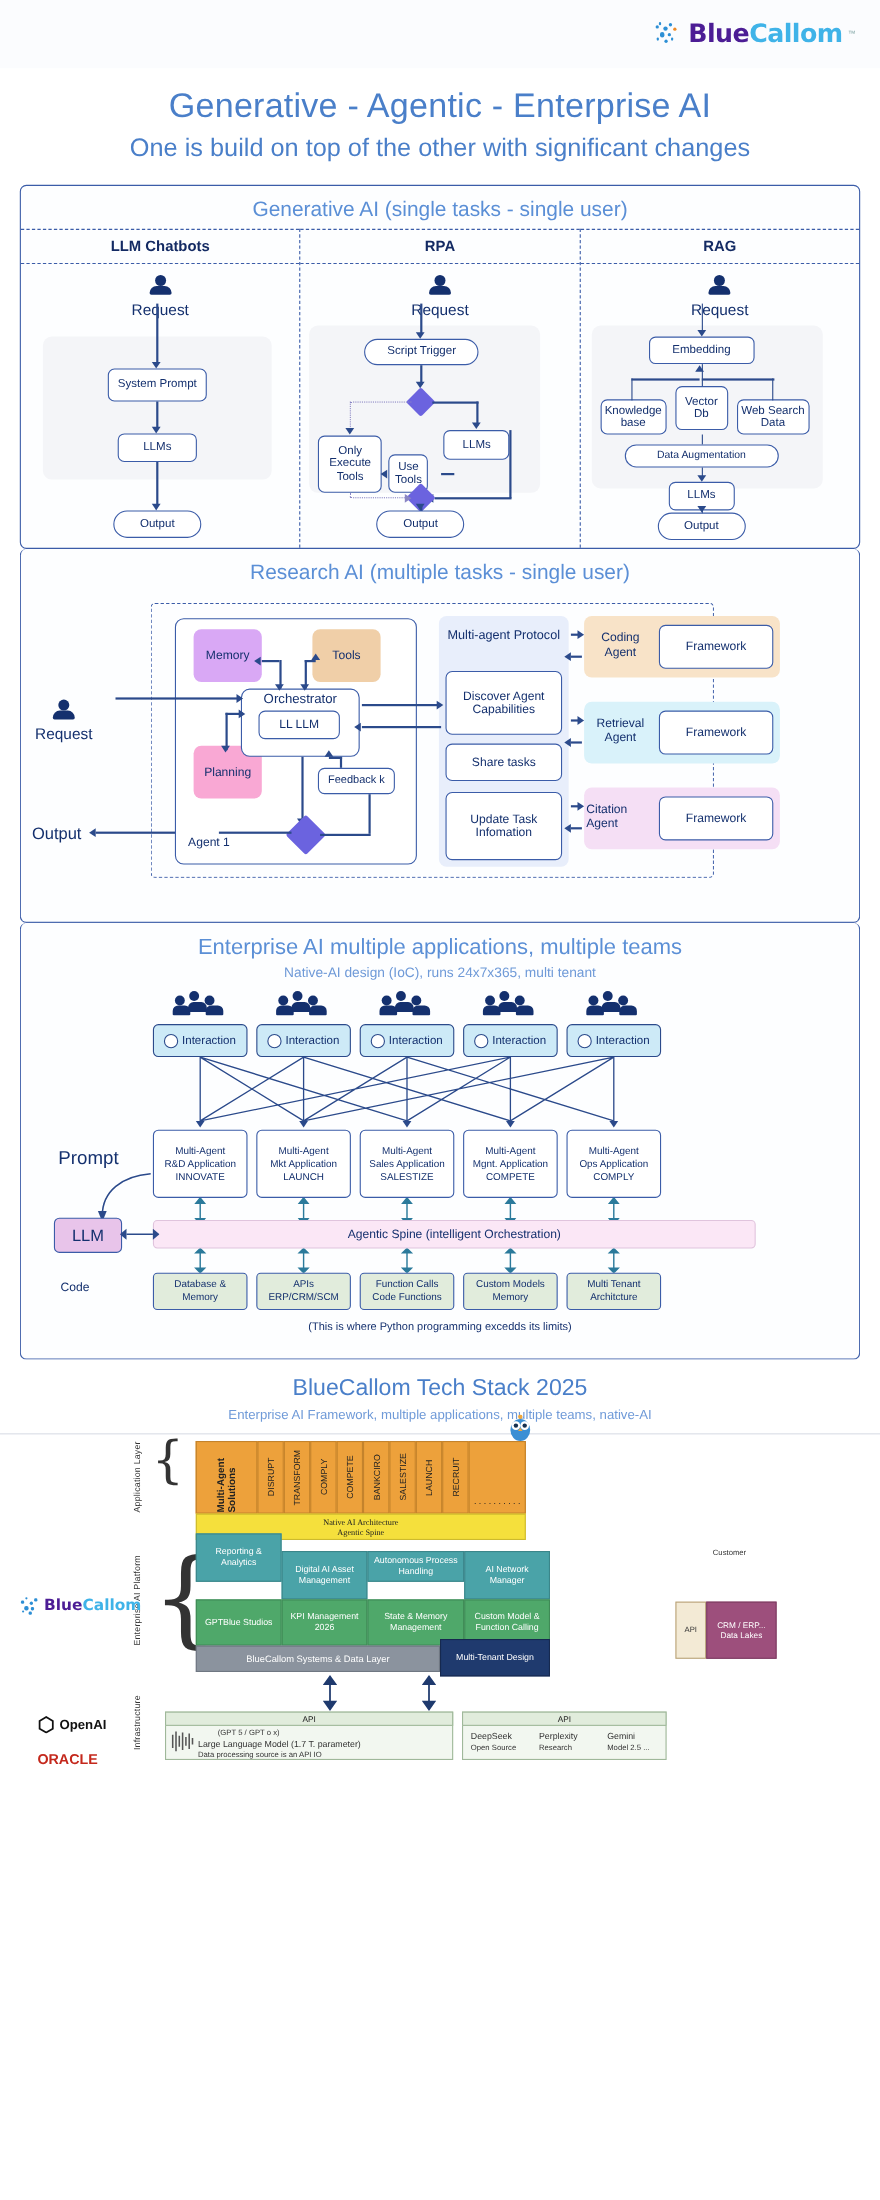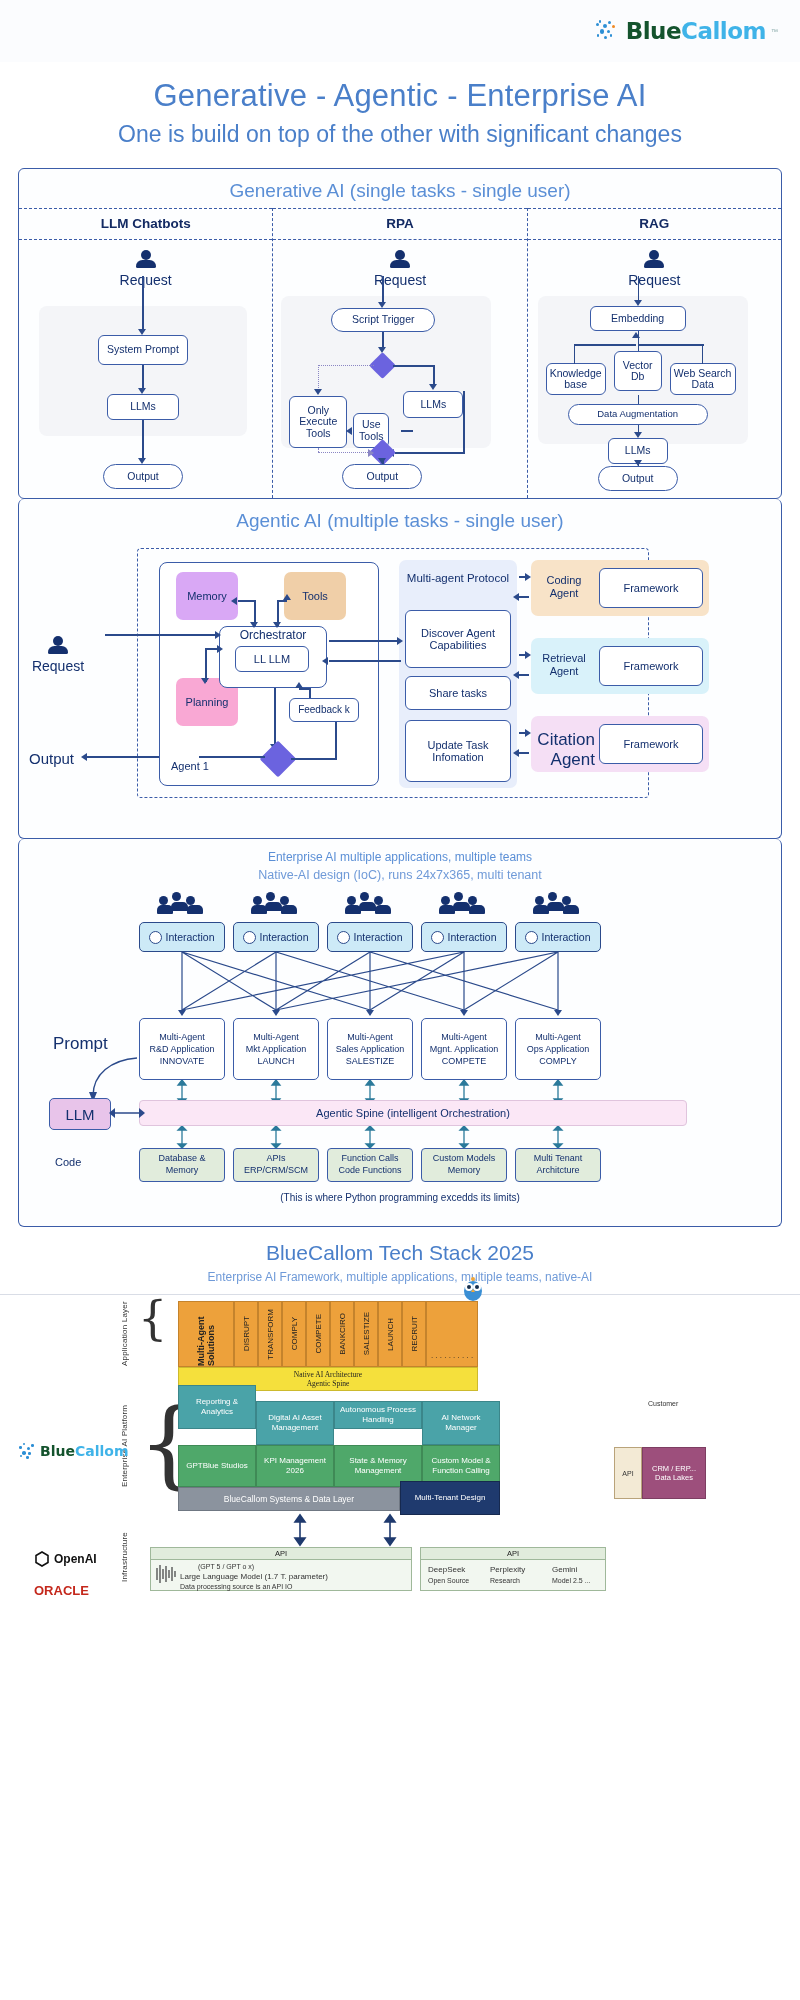--- a/index.html
+++ b/index.html
@@ -10,21 +10,21 @@
     color: #1f3a93;
     position: relative;
     overflow: hidden;
   }
   
   .topbar { height: 62px; background: #fbfcfe; position: relative; }
   .logo { position: absolute; right: 22px; top: 18px; display: flex; align-items: center; gap: 5px; }
   .logo-dots { width: 26px; height: 24px; position: relative; }
   .logo-dots i { position: absolute; background: #2d8fd5; border-radius: 50%; display:block; }
   .logo-text { font-size: 23px; font-weight: 700; letter-spacing: -0.5px; font-family: "DejaVu Sans", sans-serif; }
-  .logo-blue { color: #14532d; }
+  .logo-blue { color: #4c1d95; }
   .logo-callom { color: #3fb3e8; }
   .tm { font-size: 7px; color: #8aa; vertical-align: super; }
 
   .title-wrap { text-align: center; padding-top: 16px; }
   h1.main-title {
     font-size: 31px; font-weight: 400; color: #4a7fc9;
     letter-spacing: 0.2px; font-family: "Liberation Sans", sans-serif;
   }
   .subtitle { font-size: 23px; color: #4a7fc9; margin-top: 7px; font-weight: 400; }
 
@@ -269,21 +269,21 @@
       <div class="arw" style="left:106px;top:224px"></div>
       <div class="nbox" style="left:80px;top:230px;width:60px;height:26px">LLMs</div>
       <div class="ln lnv" style="left:110px;top:256px;height:14px"></div>
       <div class="arw" style="left:106px;top:252px"></div>
       <div class="nbox pill" style="left:70px;top:258px;width:80px;height:25px">Output</div>
     </div>
   </div>
 </div>
 
 <div class="card">
-  <div class="sec-title">Agentic AI (multiple tasks - single user)</div>
+  <div class="sec-title">Research AI (multiple tasks - single user)</div>
   <div id="ag-body">
     <div class="dashbox" style="left:118px;top:10px;width:512px;height:250px"></div>
 
     <div class="person" style="position:absolute;left:6px;top:88px;width:66px">
       <span class="person-ic"></span>
       <div class="plabel">Request</div>
     </div>
     <div class="side-lbl" style="left:10px;top:212px">Output</div>
     <div class="arwl" style="left:62px;top:215px"></div>
     <div class="ln lnh" style="left:68px;top:218px;width:112px"></div>
@@ -349,31 +349,31 @@
 
     <div class="grp grp-cyan" style="left:512px;top:100px;width:178px;height:56px"></div>
     <div style="position:absolute;left:514px;top:114px;width:62px;text-align:center;font-size:11px;color:#14306e;line-height:1.15">Retrieval Agent</div>
     <div class="wbox" style="left:580px;top:108px;width:104px;height:40px">Framework</div>
     <div class="ln lnh" style="left:500px;top:116px;width:10px"></div>
     <div class="arwr" style="left:506px;top:113px"></div>
     <div class="ln lnh" style="left:500px;top:136px;width:10px"></div>
     <div class="arwl" style="left:494px;top:133px"></div>
 
     <div class="grp grp-pink" style="left:512px;top:178px;width:178px;height:56px"></div>
-    <div style="position:absolute;left:514px;top:192px;width:62px;text-align:right;font-size:17px;color:#14306e;line-height:1.15">Citation Agent</div>
+    <div style="position:absolute;left:514px;top:192px;width:62px;text-align:left;font-size:11px;color:#14306e;line-height:1.15">Citation Agent</div>
     <div class="wbox" style="left:580px;top:186px;width:104px;height:40px">Framework</div>
     <div class="ln lnh" style="left:500px;top:194px;width:10px"></div>
     <div class="arwr" style="left:506px;top:191px"></div>
     <div class="ln lnh" style="left:500px;top:214px;width:10px"></div>
     <div class="arwl" style="left:494px;top:211px"></div>
   </div>
 </div>
 
 <div class="card">
-  <div class="sec-title" style="font-size:12px">Enterprise AI multiple applications, multiple teams</div>
+  <div class="sec-title" style="font-size:20px">Enterprise AI multiple applications, multiple teams</div>
   <div class="sec-sub">Native-AI design (IoC), runs 24x7x365, multi tenant</div>
   <div id="ent-body">
 
     <div class="team" style="left:140px;top:6px">
       <span class="h" style="left:0;top:4px"></span>
         <span class="h" style="left:13px;top:0"></span>
         <span class="h" style="left:27px;top:4px"></span>
       <span class="b" style="left:-2px;top:13px;width:16px"></span>
         <span class="b" style="left:12px;top:10px;width:17px"></span>
         <span class="b" style="left:28px;top:13px;width:16px"></span>

